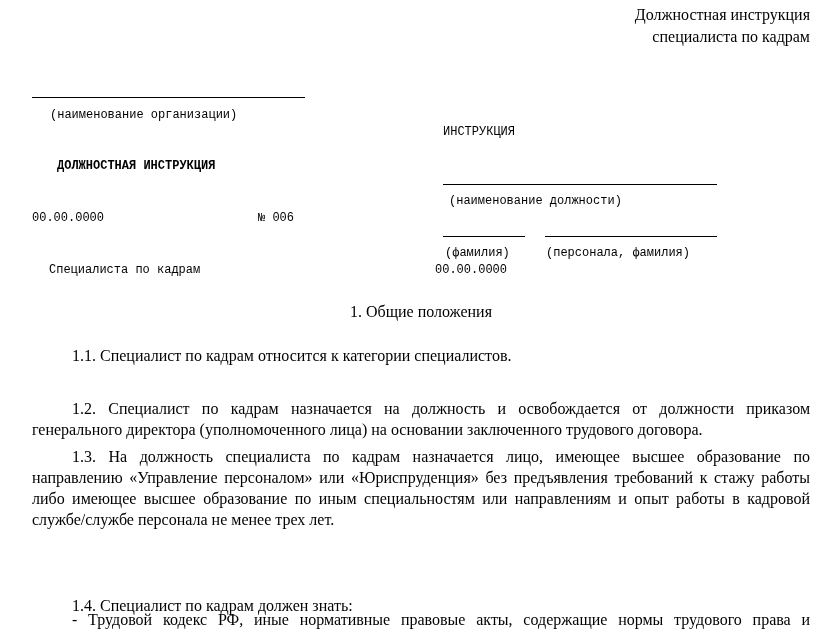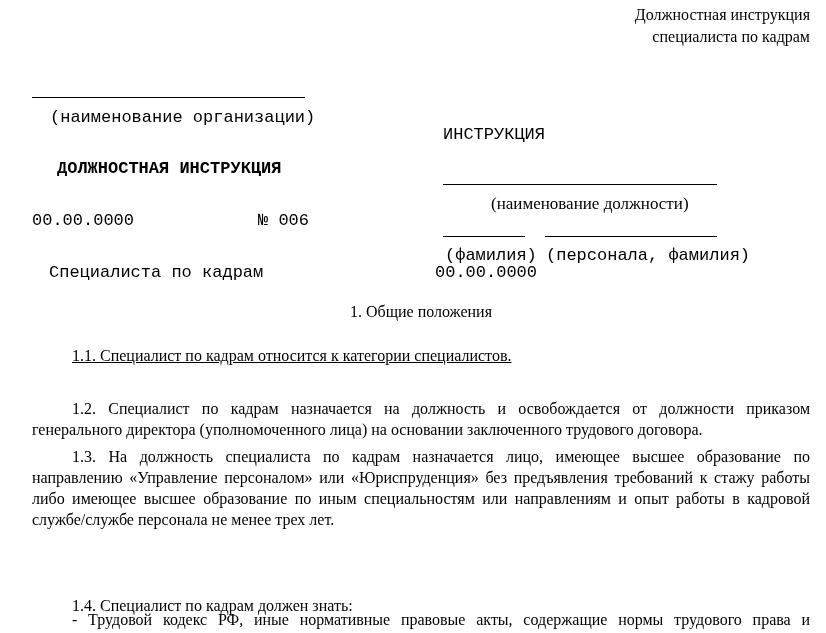--- a/index.html
+++ b/index.html
@@ -1,18 +1,18 @@
 <!DOCTYPE html>
 <html><head>
 <meta charset="utf-8">
 <style>
   html, body { margin: 0; padding: 0; background: #ffffff; }
   body { width: 826px; height: 633px; position: relative; overflow: hidden; color: #000; }
   .serif { font-family: "Liberation Serif", "DejaVu Serif", serif; font-size: 16px; }
-  .mono { font-family: "Liberation Mono", "DejaVu Sans Mono", monospace; font-size: 17px; white-space: pre; }
+  .mono { font-family: "Liberation Mono", "DejaVu Sans Mono", monospace; font-size: 12px; white-space: pre; }
   .abs { position: absolute; }
   .line { position: absolute; height: 0; border-top: 1px solid #000; }
   .right { text-align: right; }
   .para { position: absolute; left: 32px; width: 778px; text-align: justify; line-height: 21px; text-indent: 40px; }
   .bold { font-weight: bold; }
 </style>
 </head>
 <body>
 
 <div class="abs serif right" style="top:6px; right:16px;">Должностная инструкция</div>
@@ -20,26 +20,26 @@
 
 <div class="line" style="left:32px; top:97px; width:273px;"></div>
 <div class="abs mono" style="left:50px; top:108px;">(наименование организации)</div>
 <div class="abs mono bold" style="left:57px; top:159px;">ДОЛЖНОСТНАЯ ИНСТРУКЦИЯ</div>
 <div class="abs mono" style="left:32px; top:211px;">00.00.0000</div>
 <div class="abs mono" style="left:258px; top:211px;">№ 006</div>
 <div class="abs mono" style="left:49px; top:263px;">Специалиста по кадрам</div>
 
 <div class="abs mono" style="left:443px; top:125px;">ИНСТРУКЦИЯ</div>
 <div class="line" style="left:443px; top:184px; width:274px;"></div>
-<div class="abs mono" style="left:491px; top:194px;font-family:Liberation Serif, serif;">(наименование должности)</div>
+<div class="abs mono" style="left:449px; top:194px;">(наименование должности)</div>
 <div class="line" style="left:443px; top:236px; width:82px;"></div>
 <div class="line" style="left:545px; top:236px; width:172px;"></div>
 <div class="abs mono" style="left:445px; top:246px;">(фамилия)</div>
 <div class="abs mono" style="left:546px; top:246px;">(персонала, фамилия)</div>
 <div class="abs mono" style="left:435px; top:263px;">00.00.0000</div>
 
 <div class="abs serif" style="left:0; width:842px; text-align:center; top:303px;">1. Общие положения</div>
 
-<div class="para serif" style="top:345px;text-decoration:underline;">1.1. Специалист по кадрам относится к категории специалистов.</div>
+<div class="para serif" style="top:345px;">1.1. Специалист по кадрам относится к категории специалистов.</div>
 <div class="para serif" style="top:383px;margin-top:15px;">1.2. Специалист по кадрам назначается на должность и освобождается от должности приказом генерального директора (уполномоченного лица) на основании заключенного трудового договора.</div>
 <div class="para serif" style="top:446px;">1.3. На должность специалиста по кадрам назначается лицо, имеющее высшее образование по направлению «Управление персоналом» или «Юриспруденция» без предъявления требований к стажу работы либо имеющее высшее образование по иным специальностям или направлениям и опыт работы в кадровой службе/службе персонала не менее трех лет.</div>
 <div class="para serif" style="top:548px;margin-top:47px;">1.4. Специалист по кадрам должен знать:</div>
 <div class="para serif" style="top:589px;margin-top:20px;">- Трудовой кодекс РФ, иные нормативные правовые акты, содержащие нормы трудового права и социального права (социальной защиты);</div>
 
 </body></html>

